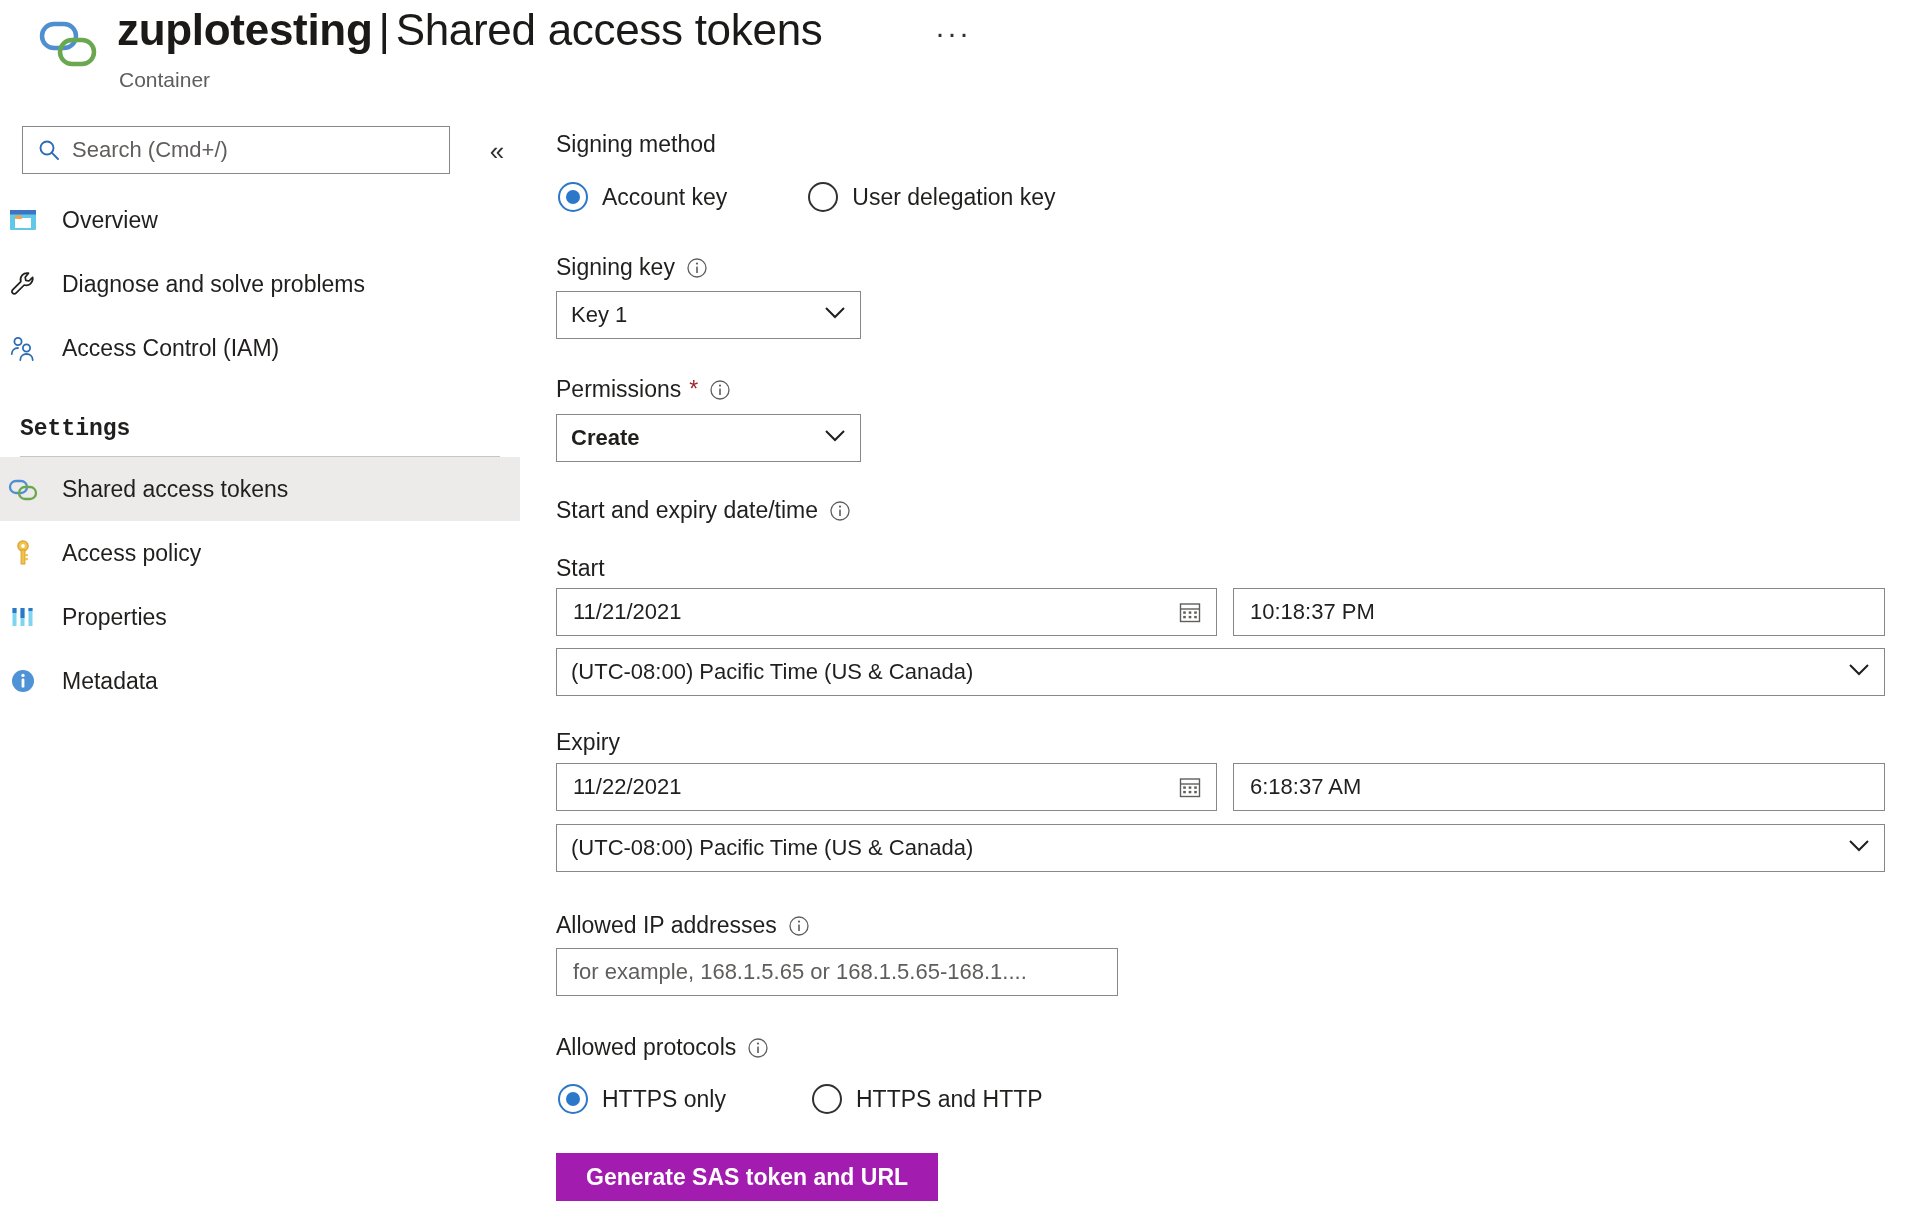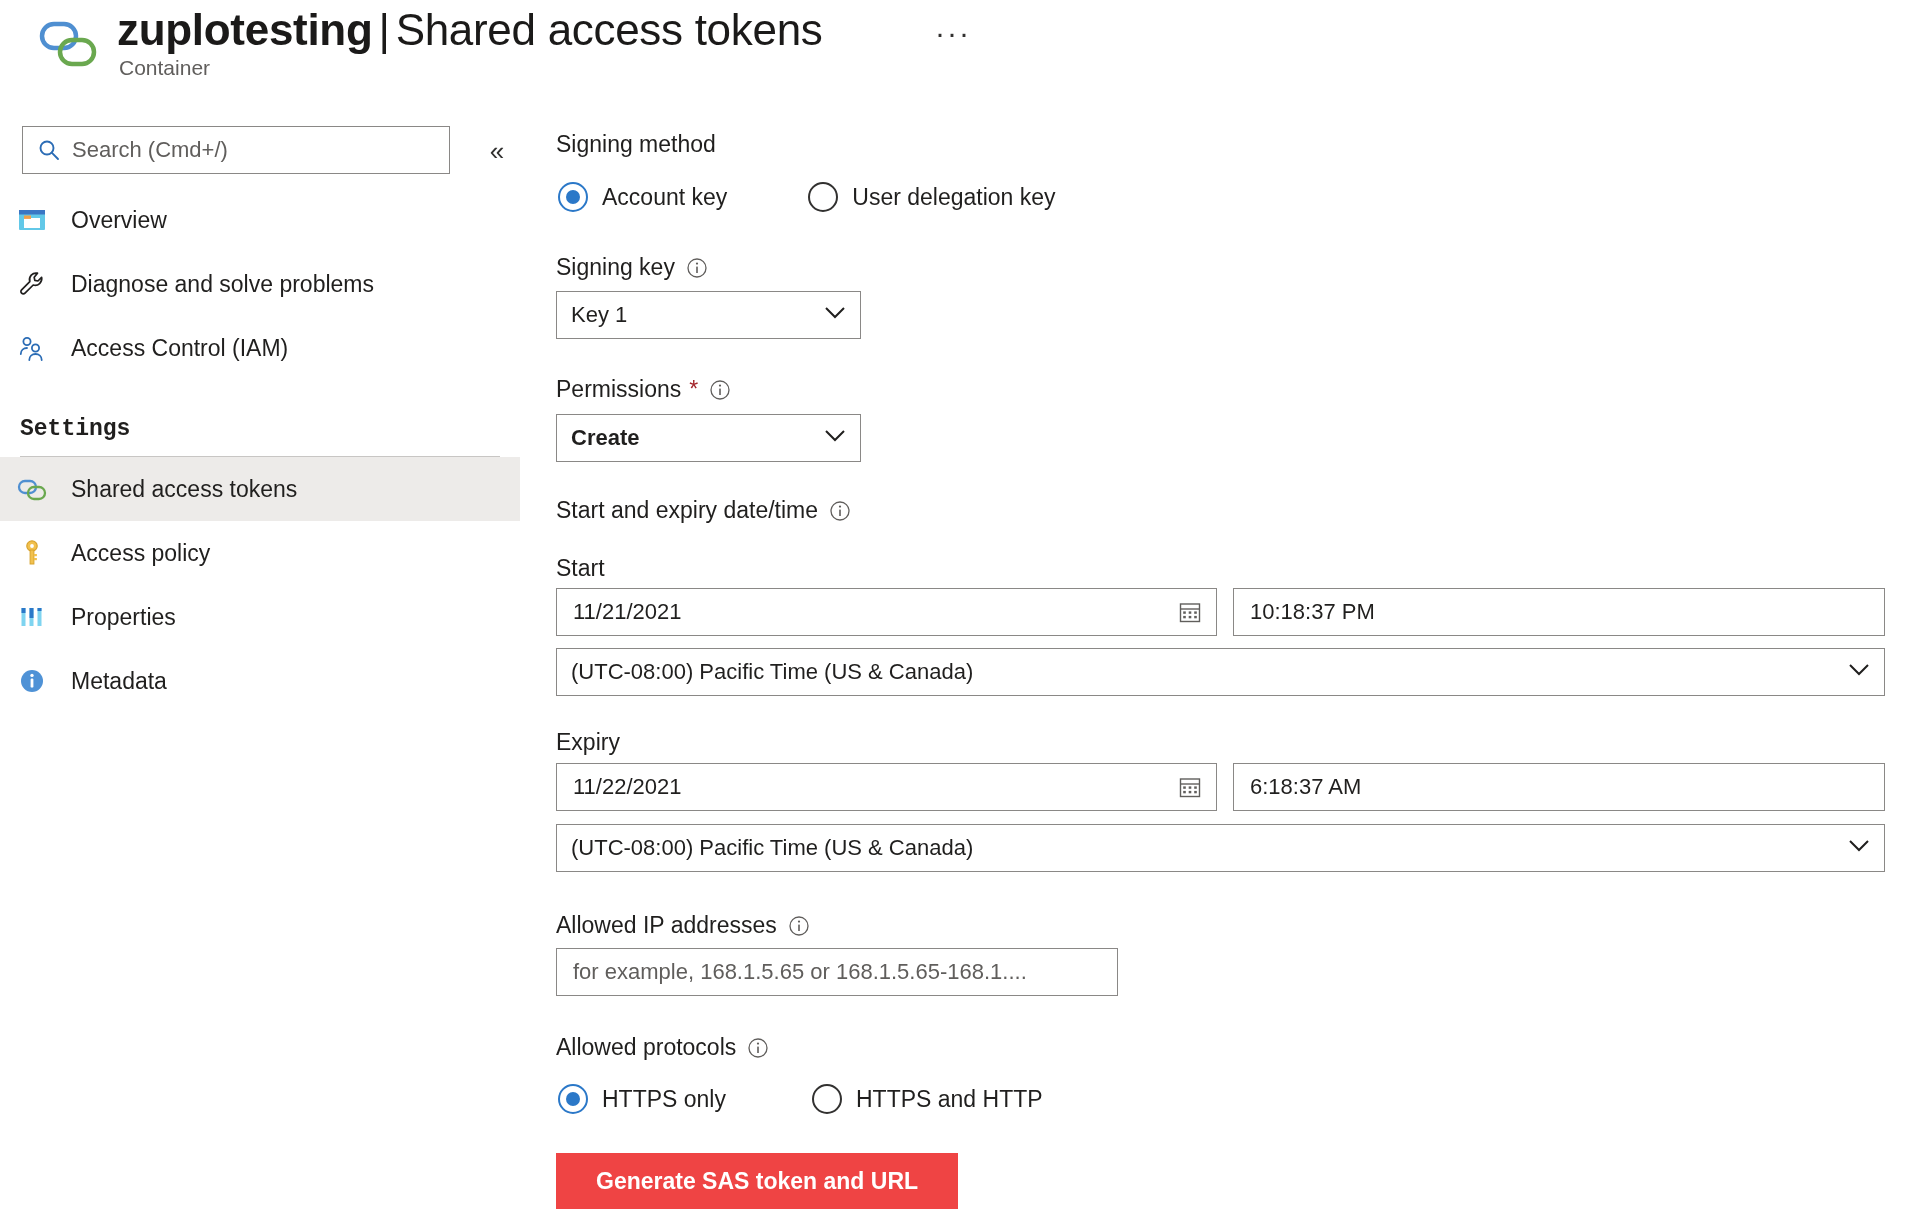--- a/index.html
+++ b/index.html
@@ -15,37 +15,37 @@
 
   
   .header { position:absolute; left:0; top:0; width:1926px; height:110px;margin-left:20px; }
   .hdr-icon { position:absolute; left:18px; top:18px; width:60px; height:58px; }
   .hdr-title { position:absolute; left:97px; top:5px; font-size:44px; font-weight:700;
                color:#1b1a19; letter-spacing:-0.3px; white-space:nowrap; }
   .hdr-title .sep { font-weight:400; color:#1b1a19; padding:0 6px; }
   .hdr-title .sub { font-weight:400; }
   .hdr-ellipsis { position:absolute; left:915px; top:18px; font-size:30px; color:#323130;
                   letter-spacing:2px; line-height:30px; cursor:pointer; }
-  .hdr-kind { position:absolute; left:99px; top:56px; font-size:21px; color:#605e5c; }
+  .hdr-kind { position:absolute; left:99px; top:68px; font-size:21px; color:#605e5c; }
 
   
   .sidebar { position:absolute; left:0; top:118px; width:520px; height:1110px; }
   .search-row { position:absolute; left:22px; top:8px; width:480px; height:50px; }
   .search-box { position:absolute; left:0; top:0; width:428px; height:48px;
                 border:1px solid #8a8886; background:#fff; display:flex; align-items:center; }
   .search-box .mag { margin-left:14px; width:24px; height:24px; flex:0 0 auto; }
   .search-input { border:0; outline:0; background:transparent; font-family:"Liberation Sans",sans-serif;
                   font-size:22px; color:#323130; margin-left:9px; width:360px; }
   .search-input::placeholder { color:#605e5c; }
   .collapse-btn { position:absolute; left:458px; top:8px; width:34px; height:34px;
                   color:#323130; font-size:26px; line-height:34px; text-align:center; cursor:pointer; }
 
   .nav { position:absolute; left:0; top:70px; width:520px; }
   .nav-item { position:relative; height:64px; display:flex; align-items:center;
-              padding-left:15px; cursor:pointer; }
+              padding-left:6px; cursor:pointer; }
   .nav-item.selected { background:#edebe9; }
   .nav-ico { width:34px; height:34px; flex:0 0 auto; display:flex; align-items:center; justify-content:center; }
   .nav-label { margin-left:22px; font-size:23px; color:#201f1e; white-space:nowrap; }
 
   .nav-section { height:70px; display:flex; align-items:flex-end; padding:0 0 8px 20px;font-family:Liberation Mono, monospace; }
   .nav-section span { font-size:23px; font-weight:700; color:#201f1e; }
   .nav-divider { height:1px; background:#c8c6c4; margin:6px 0 0 20px; width:480px; }
 
   
   .main { position:absolute; left:556px; top:118px; width:1370px; }
@@ -70,23 +70,23 @@
   .textbox { height:48px; border:1px solid #8a8886; background:#fff; display:flex;
              position:relative; }
   .textbox input { border:0; outline:0; background:transparent; font-size:22px;
                    color:#201f1e; font-family:"Liberation Sans",sans-serif; margin-left:14px; width:88%; }
   .textbox input::placeholder { color:#605e5c; }
   .cal-ico { position:absolute; right:14px; top:50%; transform:translateY(-50%);
              width:24px; height:24px; cursor:pointer; }
 
   .sub-label { font-size:23px; color:#201f1e; }
 
-  .primary-btn { height:56px; background:#ef4444; color:#ffffff; border:0;
+  .primary-btn { height:48px; background:#a21caf; color:#ffffff; border:0;
                  font-family:"Liberation Sans",sans-serif; font-size:23px; font-weight:700;
-                 padding:0 40px; cursor:pointer; display:inline-flex; align-items:center; }
+                 padding:0 30px; cursor:pointer; display:inline-flex; align-items:center; }
 
   
   .p-signmethod-lbl { position:absolute; left:0;   top:13px; }
   .p-signmethod-rad { position:absolute; left:2px; top:50px;gap:35px; }
   .p-signkey-lbl    { position:absolute; left:0;   top:136px; }
   .p-signkey-sel    { position:absolute; left:0;   top:173px; width:305px; }
   .p-perm-lbl       { position:absolute; left:0;   top:258px; }
   .p-perm-sel       { position:absolute; left:0;   top:296px; width:305px;font-weight:bold; }
   .p-range-lbl      { position:absolute; left:0;   top:379px; }
   .p-start-lbl      { position:absolute; left:0;   top:437px; }

